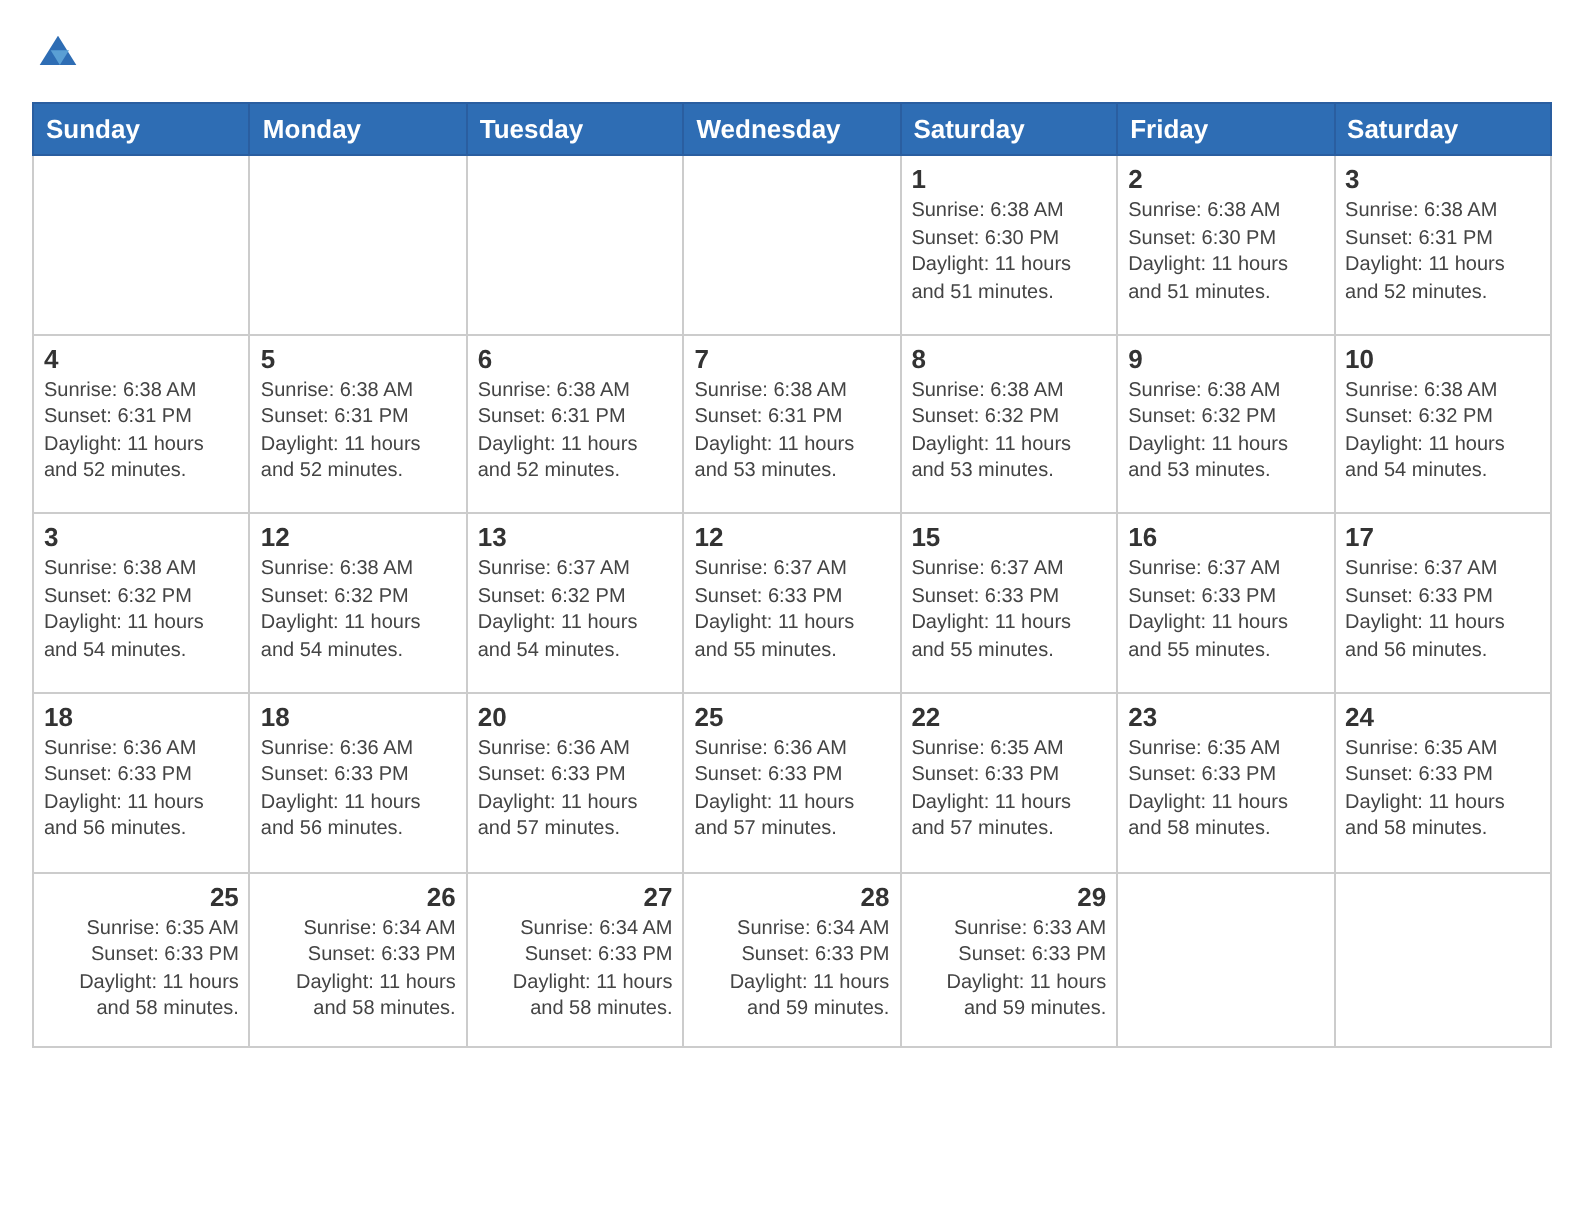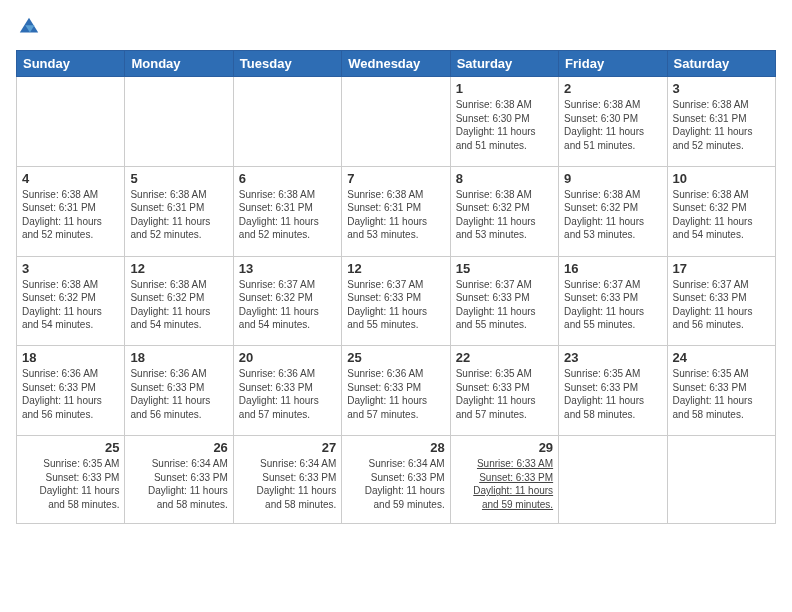--- a/index.html
+++ b/index.html
@@ -332,21 +332,21 @@
           </td>
           <td>
             <span class="day-num">28</span>
             <div class="day-info" style="white-space: pre-line;">Sunrise: 6:34 AM
 Sunset: 6:33 PM
 Daylight: 11 hours
 and 59 minutes.</div>
           </td>
           <td>
             <span class="day-num">29</span>
-            <div class="day-info" style="white-space: pre-line; text-decoration: underline;">Sunrise: 6:33 AM
+            <div class="day-info" style="white-space: pre-line;">Sunrise: 6:33 AM
 Sunset: 6:33 PM
 Daylight: 11 hours
 and 59 minutes.</div>
           </td>
           <td class="empty"></td>
           <td class="empty"></td>
         </tr>
       </tbody>
   </table>
 </div>

